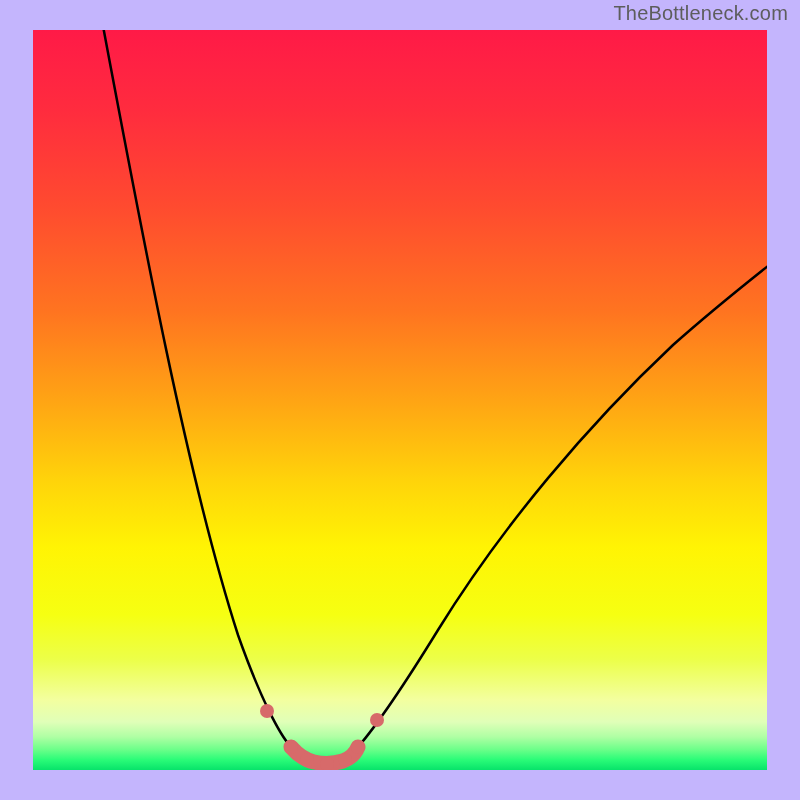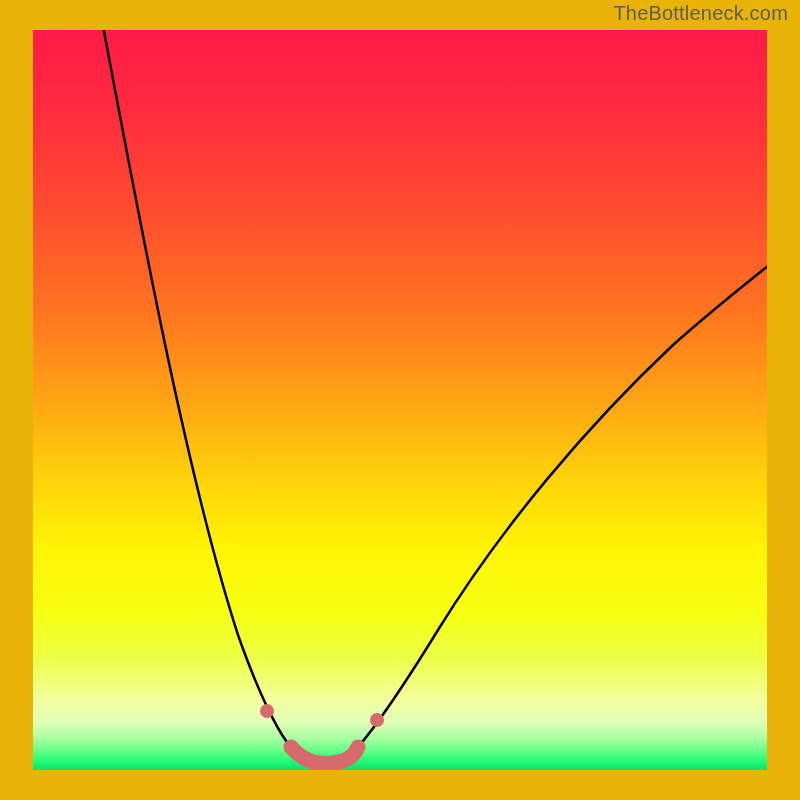--- a/index.html
+++ b/index.html
@@ -10,21 +10,21 @@
     overflow: hidden;
     background: #000;
     font-family: Arial, Helvetica, sans-serif;
   }
   .frame {
     position: absolute;
     left: 0;
     top: 0;
     width: 800px;
     height: 800px;
-    background: #eab308;
+    background: #c4b5fd;
   }
   .plot-area {
     position: absolute;
     overflow: hidden;
   }
   .gradient-bg {
     position: absolute;
     left: 0;
     top: 0;
     width: 100%;

